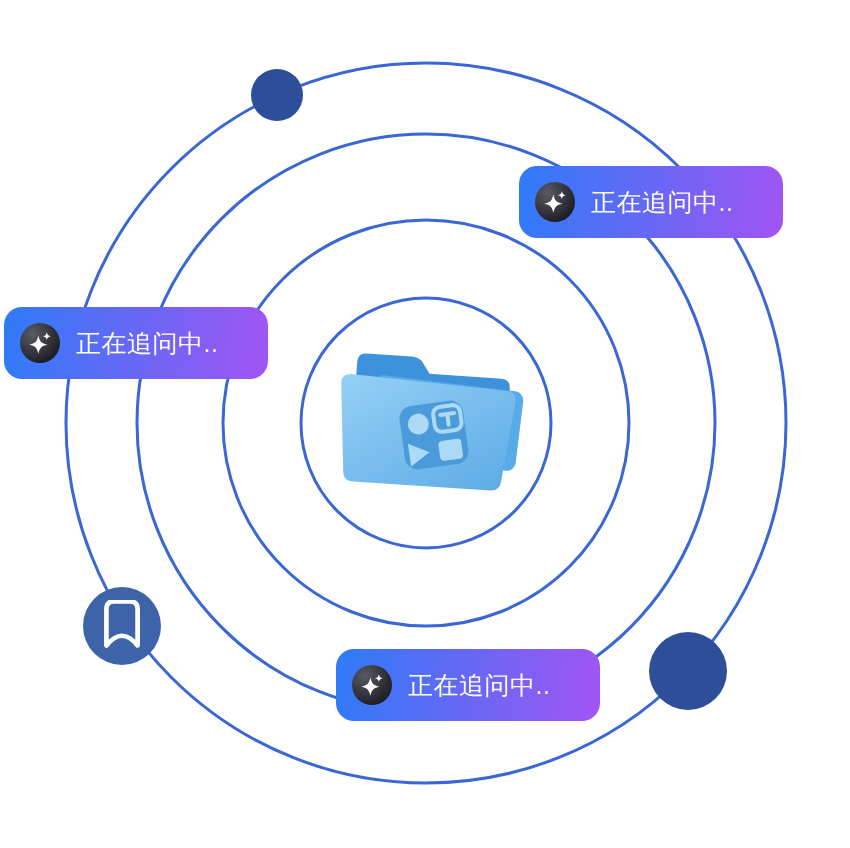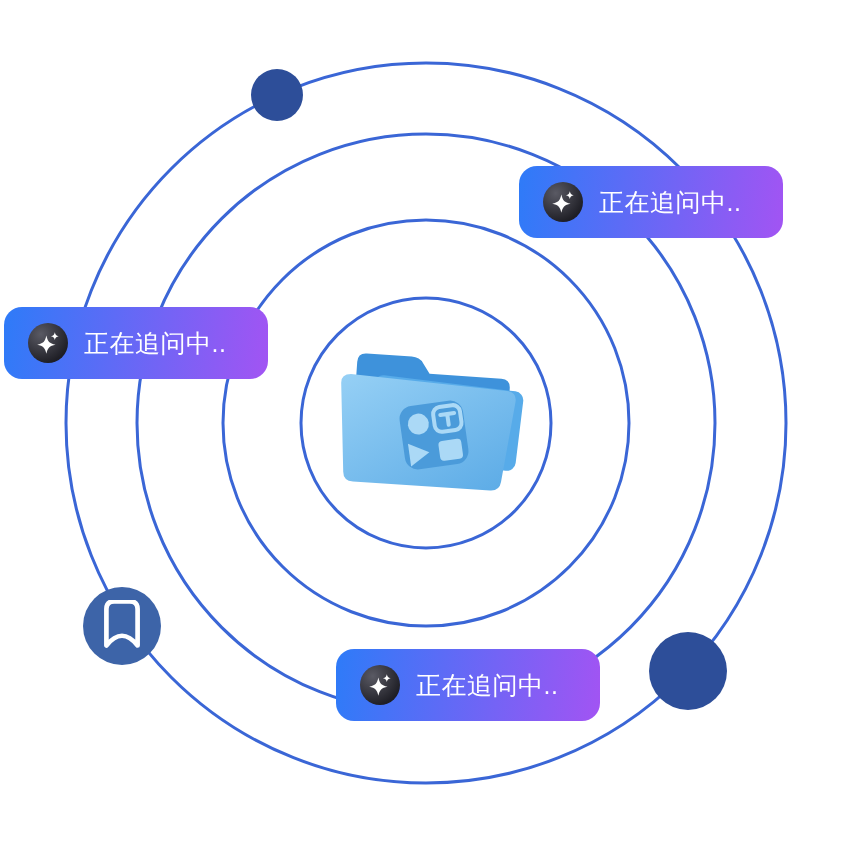--- a/index.html
+++ b/index.html
@@ -39,21 +39,21 @@
     border-radius:50%;background:var(--bookmark-circle);
     display:flex;align-items:center;justify-content:center;z-index:2;
   }
 
   .folder-wrap{position:absolute;left:325px;top:325px;width:215px;height:205px;z-index:3;}
 
   .badge{
     position:absolute;width:264px;height:72px;border-radius:18px;
     background:linear-gradient(97deg,var(--badge-gradient-start),var(--badge-gradient-end));
     display:flex;align-items:center;gap:16px;
-    padding-left:24px;box-sizing:border-box;z-index:4;
+    padding-left:16px;box-sizing:border-box;z-index:4;
   }
   .badge-tr{left:519px;top:166px;}
   .badge-left{left:4px;top:307px;}
   .badge-bottom{left:336px;top:649px;}
   .spark-circle{
     width:40px;height:40px;border-radius:50%;flex:0 0 auto;
     background:radial-gradient(circle at 32% 28%,var(--spark-icon-bg-light),var(--spark-icon-bg-dark) 75%);
     display:flex;align-items:center;justify-content:center;
   }
   .badge-label{

